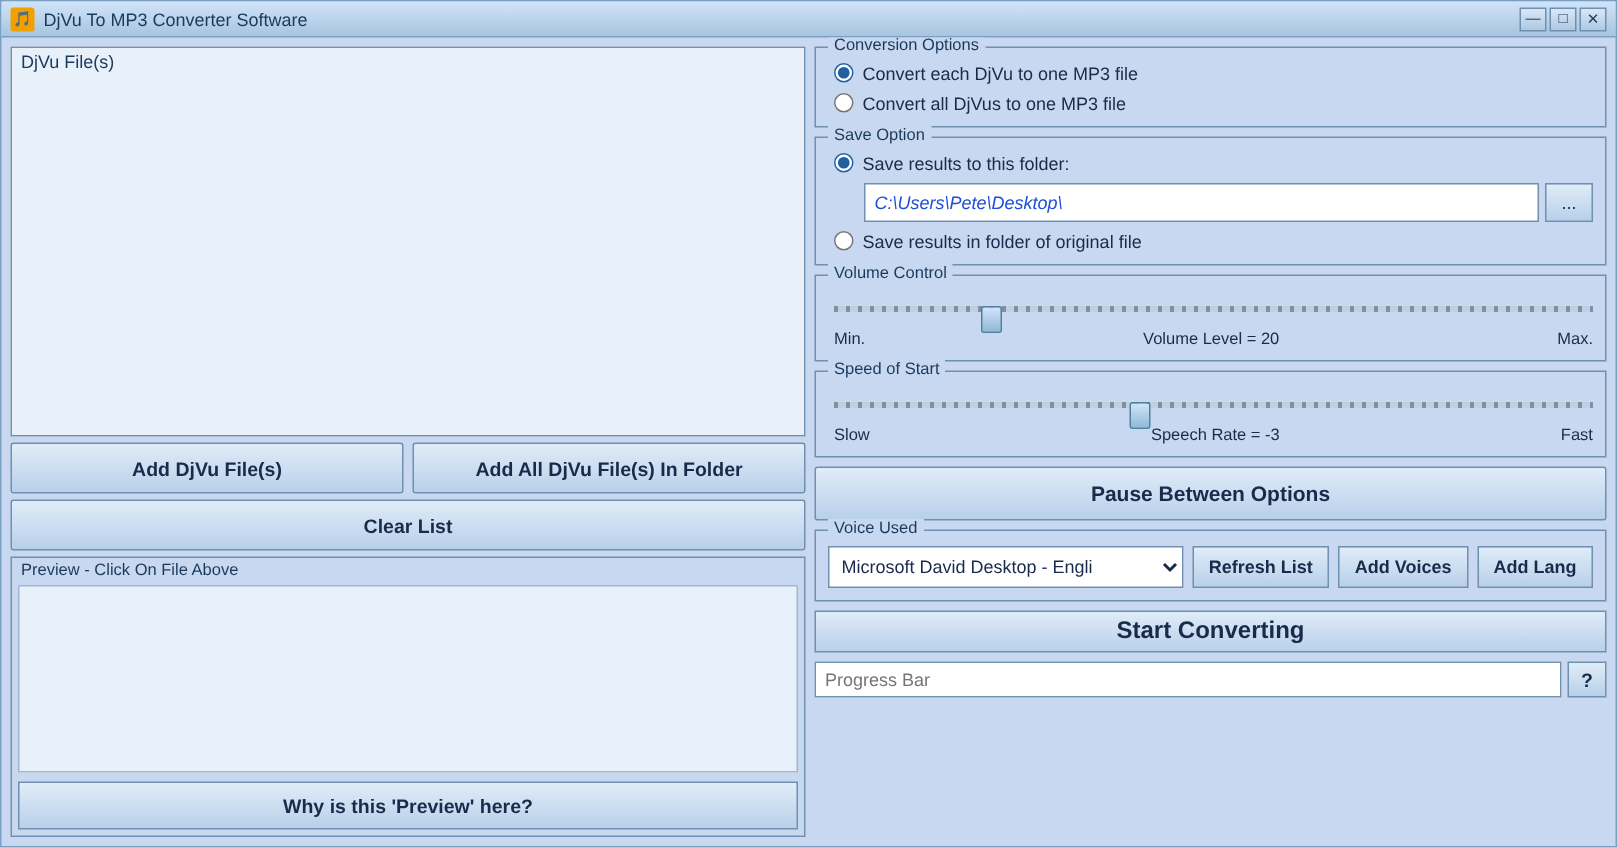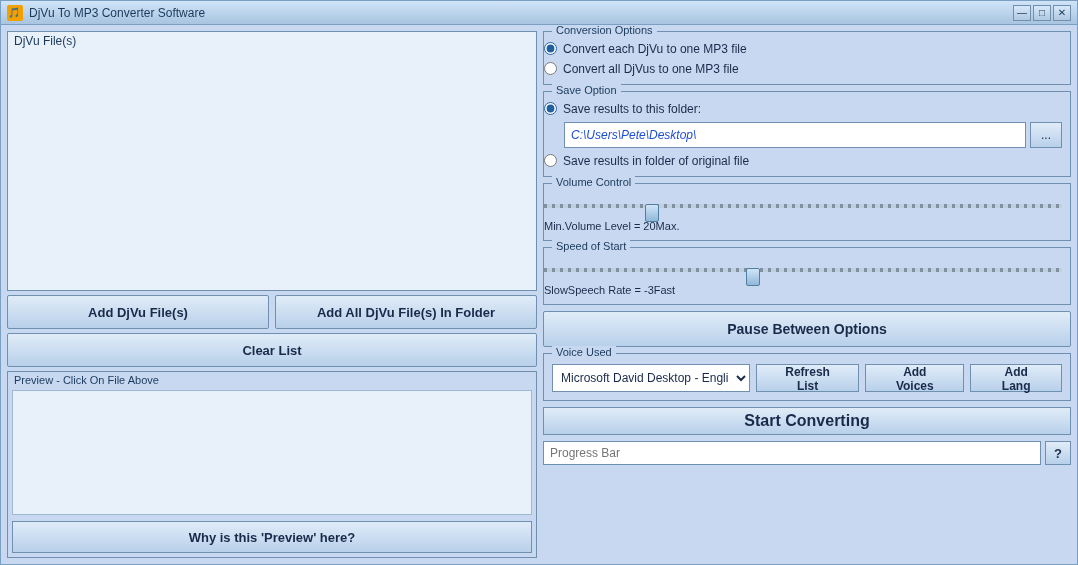--- a/index.html
+++ b/index.html
@@ -148,21 +148,21 @@
     }
     .right-panel {
       flex: 1;
       display: flex;
       flex-direction: column;
       gap: 6px;
     }
     .section-box {
       border: 1px solid #7090b0;
       background: #c8d8f0;
-      padding: 4px 8px 8px 0;
+      padding: 4px 8px 8px 12px;
       position: relative;
     }
     .section-title {
       position: absolute;
       top: -8px;
       left: 8px;
       background: #c8d8f0;
       padding: 0 4px;
       font-size: 11px;
       color: #1a3a5c;
@@ -236,20 +236,21 @@
       border: 1px solid #5080a0;
       border-radius: 2px;
       cursor: pointer;
     }
     .slider-input::-webkit-slider-runnable-track {
       height: 4px;
       background: repeating-linear-gradient(to right, #8090a0 0px, #8090a0 3px, #c0d0e0 3px, #c0d0e0 8px);
     }
     .slider-labels {
       display: flex;
+      justify-content: space-between;
       font-size: 11px;
       color: #1a2a4a;
       margin-top: 2px;
     }
     .pause-btn {
       width: 100%;
       height: 36px;
       background: linear-gradient(to bottom, #e0ecf8, #b8d0ea);
       border: 1px solid #7090b0;
       color: #1a2a4a;
@@ -275,21 +276,21 @@
       flex: 1;
       height: 28px;
       border: 1px solid #7090b0;
       background: white;
       padding: 2px 4px;
       font-size: 12px;
       color: #1a2a4a;
     }
     .voice-btn {
       height: 28px;
-      padding: 0 22px;
+      padding: 0 10px;
       background: linear-gradient(to bottom, #e0ecf8, #b8d0ea);
       border: 1px solid #7090b0;
       color: #1a2a4a;
       font-size: 12px;
       font-weight: bold;
       cursor: pointer;
     }
     .start-btn {
       width: 100%;
       height: 28px;

